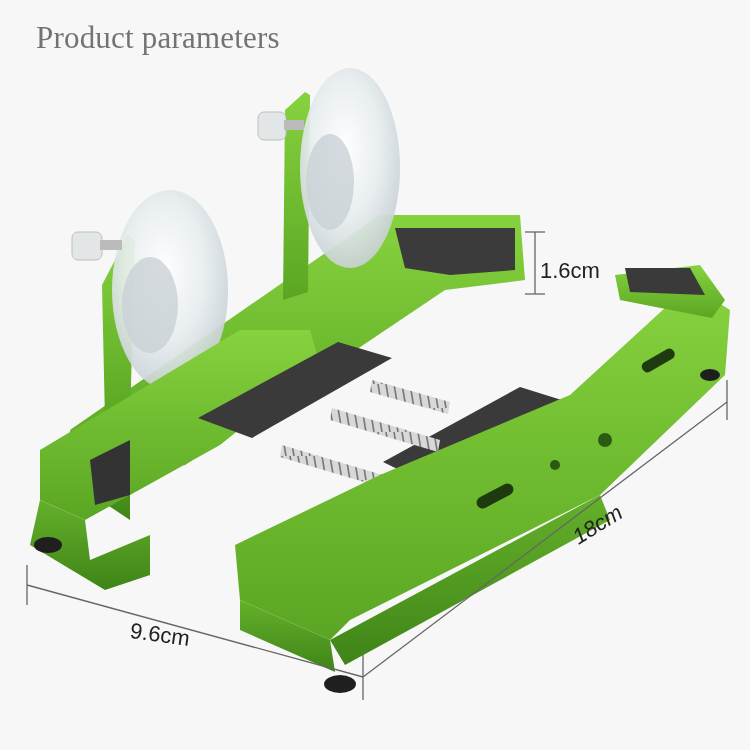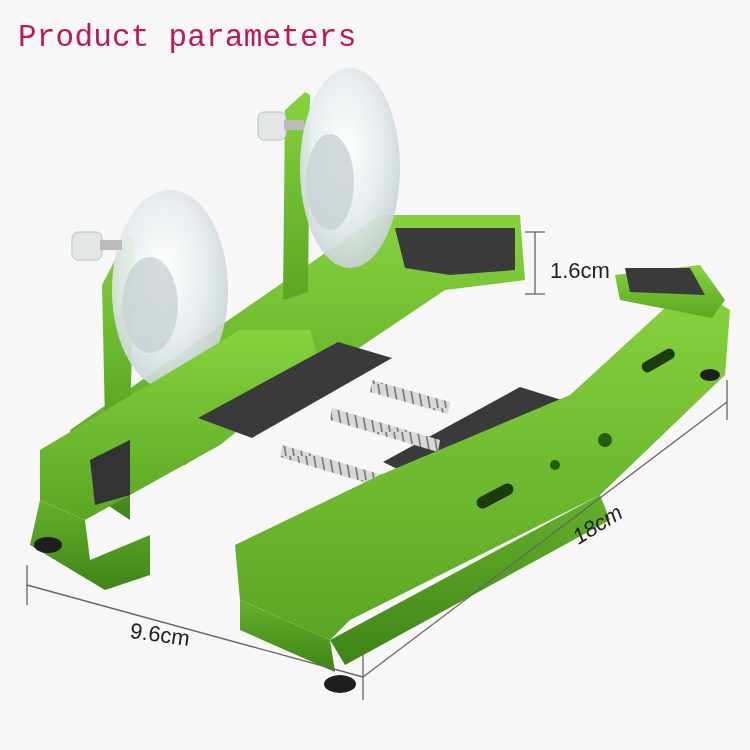--- a/index.html
+++ b/index.html
@@ -1,23 +1,23 @@
 <!DOCTYPE html>
 <html><head>
 <meta charset="utf-8">
 <style>
   html, body { margin: 0; padding: 0; background: #f7f7f7; }
   body { width: 750px; height: 750px; position: relative; overflow: hidden;
          font-family: "Liberation Sans", sans-serif; }
-  .title { position: absolute; left: 18px; top: 20px; font-size: 31px; color: #be185d;
-           font-family: Liberation Mono, monospace; letter-spacing: 0.2px; }
+  .title { position: absolute; left: 36px; top: 20px; font-size: 31px; color: #737373;
+           font-family: Liberation Serif, serif; letter-spacing: 0.2px; }
   svg.scene { position: absolute; left: 0; top: 0; }
   .dim-label { position: absolute; font-size: 22px; color: #222;
                font-family: "Liberation Sans", sans-serif; white-space: nowrap; }
-  .dim-height { left: 540px; top: 258px; margin-left: 10px; }
+  .dim-height { left: 540px; top: 258px; }
   .dim-width { left: 132px; top: 618px; transform: rotate(8deg); transform-origin: left top; }
   .dim-length { left: 568px; top: 528px; transform: rotate(-32deg); transform-origin: left top; font-style: italic; }
 </style>
 </head>
 <body>
 
 <div class="title">Product parameters</div>
 
 <svg class="scene" width="750" height="750" viewBox="0 0 750 750">
   <defs>

